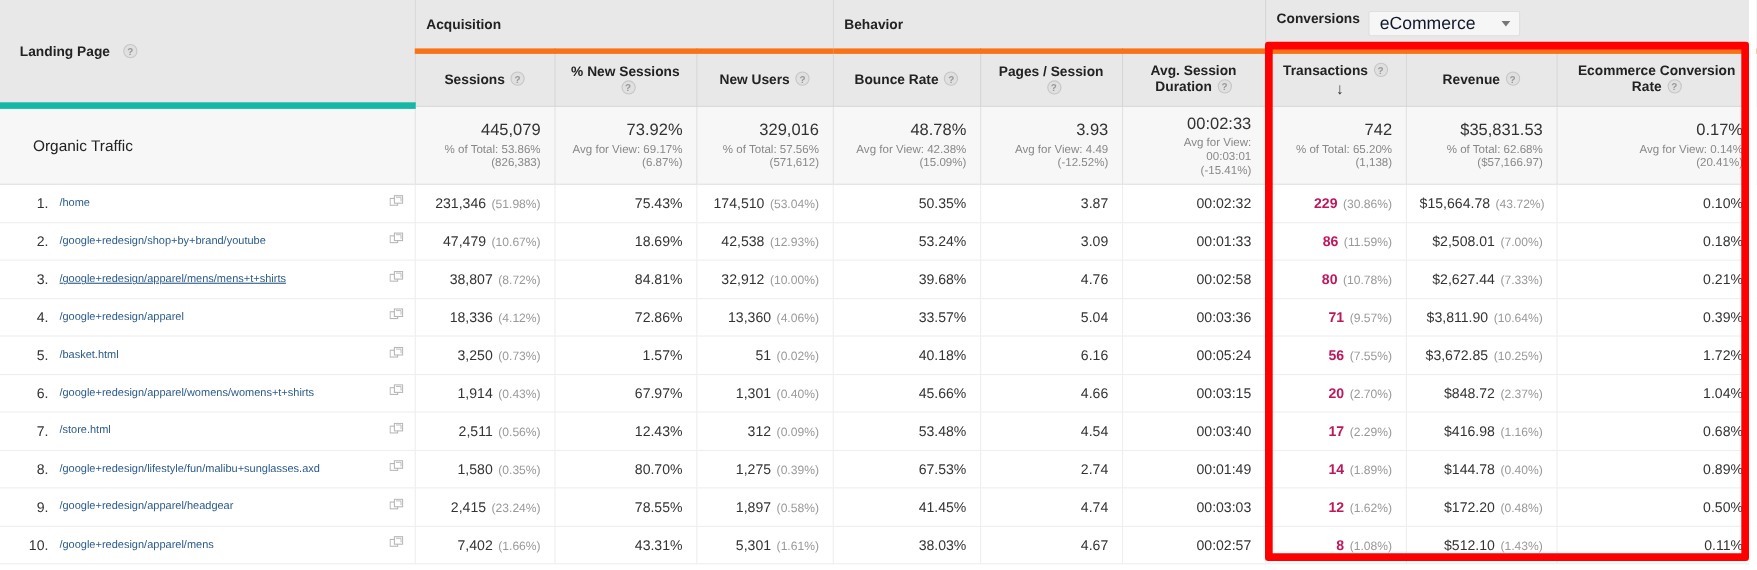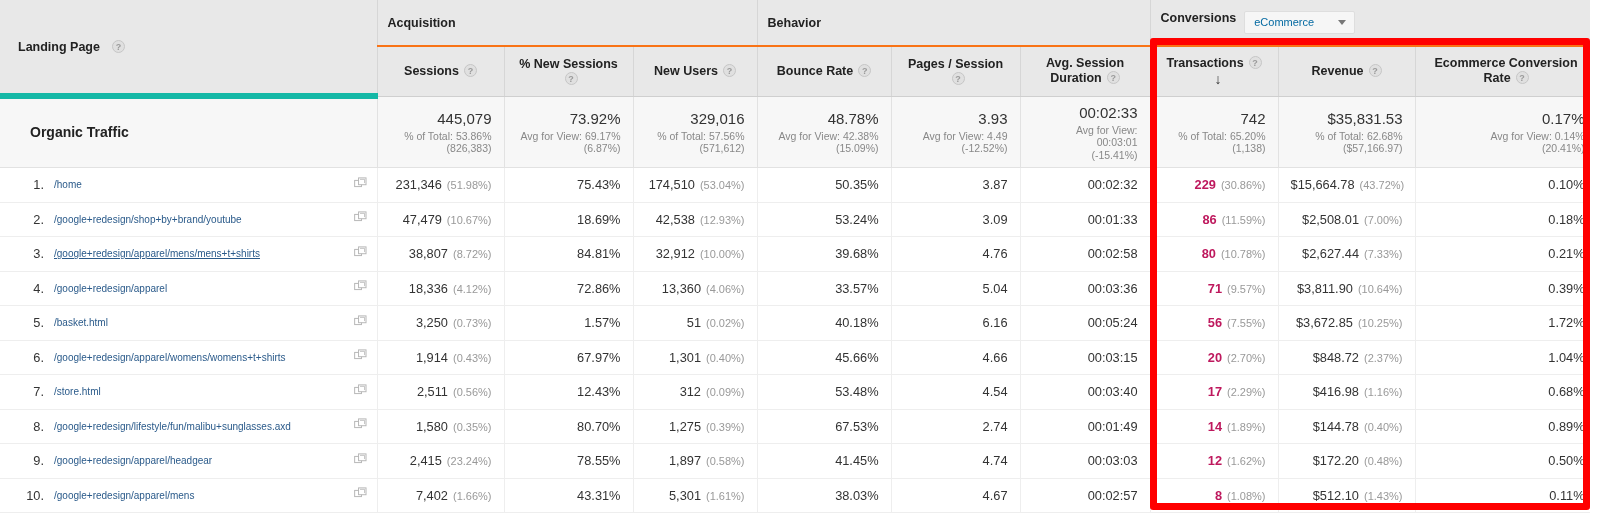--- a/index.html
+++ b/index.html
@@ -21,21 +21,21 @@
   table.ga {
     width: 1597px;
     border-collapse: collapse;
     table-layout: fixed;
   }
 
   
   tr.group-row th {
     background: #e8e8e8;
     border-right: 1px solid #d6d6d6;
-    border-bottom: 2px solid #f97316;
+    border-bottom: 5px solid #f97316;
     height: 46px;
     vertical-align: middle;
     text-align: left;
     padding: 0 0 0 10px;
     font-size: 12.5px;
     font-weight: bold;
     color: #222;
   }
   tr.group-row th.dim-head {
     height: 96px;
@@ -44,23 +44,23 @@
     padding-left: 18px;
   }
   .dim-head-inner { display: flex; align-items: center; gap: 7px; }
 
   .conv-head-inner { display: flex; gap: 8px; }
   .ecom-select {
     background: #f6f6f6;
     border: 1px solid #dedede;
     border-radius: 2px;
     padding: 3px 8px 3px 9px;
-    font-size: 11px;
+    font-size: 16px;
     font-weight: normal;
-    color: #0369a1;
+    color: #0f172a;
     display: inline-flex;
     align-items: center;
     gap: 24px;
     line-height: 15px;
   }
   .caret {
     width: 0; height: 0;
     border-left: 4.5px solid transparent;
     border-right: 4.5px solid transparent;
     border-top: 5px solid #777;
@@ -114,21 +114,21 @@
     border-bottom: 1px solid #e2e2e2;
     height: 63px;
     vertical-align: middle;
     padding: 4px 12px 6px 12px;
     text-align: right;
   }
   tr.summary-row td.sum-dim {
     text-align: left;
     padding-left: 30px;
     font-size: 14px;
-    font-weight: bold;
+    font-weight: normal;
     color: #222;
   }
   .big-val {
     font-size: 15px;
     color: #333;
     line-height: 23px;
     font-weight: normal;
   }
   .sub-val {
     font-size: 10.5px;

